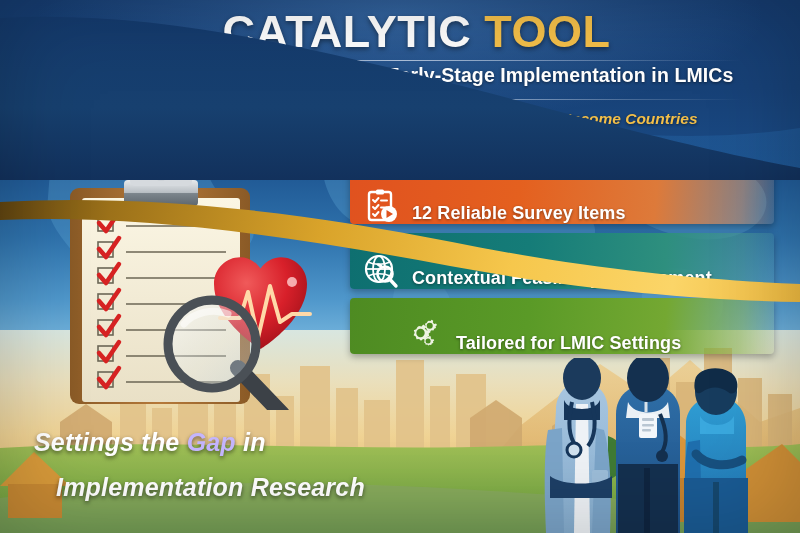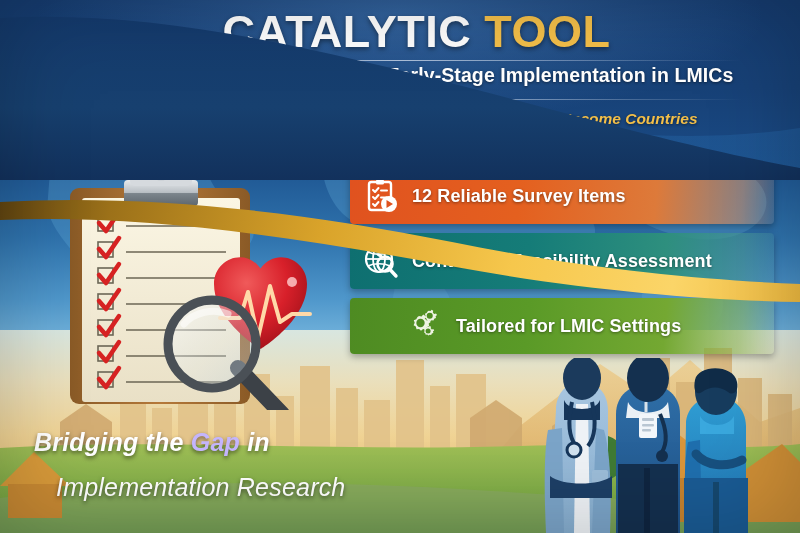--- a/index.html
+++ b/index.html
@@ -87,21 +87,21 @@
   }
   .tagline{
     position:absolute;top:110px;left:0;width:800px;text-align:center;
     color:#f3bf49;font-size:15.5px;font-weight:bold;font-style:italic;
     text-shadow:0 1px 3px rgba(0,0,0,.55);
   }
   
   .bars{position:absolute;left:350px;top:168px;width:424px;}
   .bar{
     position:relative;height:56px;margin-bottom:9px;border-radius:4px;
-    display:flex;align-items:center;
+    display:flex;align-items:flex-end;
     box-shadow:0 3px 7px rgba(0,0,0,.3);
     overflow:hidden;
   }
   .bar.b1{background:linear-gradient(95deg,#e0521f 0%,#e4601f 40%,#dd7a3a 72%,rgba(214,138,92,.55) 92%,rgba(214,150,110,.15) 100%);}
   .bar.b2{background:linear-gradient(95deg,#0e6f70 0%,#157c78 42%,#2e8f7e 74%,rgba(72,150,140,.55) 92%,rgba(100,170,160,.15) 100%);}
   .bar.b3{background:linear-gradient(95deg,#4e8b22 0%,#5a9a27 42%,#74a832 74%,rgba(140,180,80,.55) 92%,rgba(170,195,110,.15) 100%);padding-left:44px;}
   .bar .ico{width:62px;flex:0 0 62px;display:flex;align-items:center;justify-content:center;}
   .bar .ico svg{display:block;}
   .bar .lbl{
     color:#ffffff;font-size:18px;font-weight:bold;letter-spacing:.1px;
@@ -115,21 +115,21 @@
   .people svg{width:100%;height:100%;display:block;}
   
   .slogan1{
     position:absolute;left:34px;bottom:76px;
     font-size:25px;font-weight:bold;font-style:italic;color:#ffffff;
     text-shadow:0 2px 4px rgba(0,0,0,.55);letter-spacing:.2px;
   }
   .slogan1 .g{color:#c4b5fd;}
   .slogan2{
     position:absolute;left:56px;bottom:31px;
-    font-size:25px;font-weight:normal;font-style:italic;color:#ffffff;
+    font-size:25px;font-weight:bold;font-style:italic;color:#ffffff;
     text-shadow:0 2px 4px rgba(0,0,0,.55);letter-spacing:.2px;
   }
   .vig{
     position:absolute;inset:0;pointer-events:none;
     box-shadow:inset 0 0 90px rgba(0,0,0,.22);
   }
 </style>
 </head>
 <body>
 
@@ -445,18 +445,18 @@
         <rect x="193" y="124" width="6" height="51" fill="#15486f"></rect>
       </g>
     </svg>
   </div>
 
   <div class="bottomband"></div>
   <div class="goldswoosh"></div>
   <div class="goldline"></div>
 
   <div class="slogan1">
-    <span>Bridging the </span><span class="g">Gap</span><span> in</span>
+    <span>Settings the </span><span class="g">Gap</span><span> in</span>
   </div>
   <div class="slogan2">Implementation Research</div>
 
   <div class="vig"></div>
 </div>
 
 </body></html>

